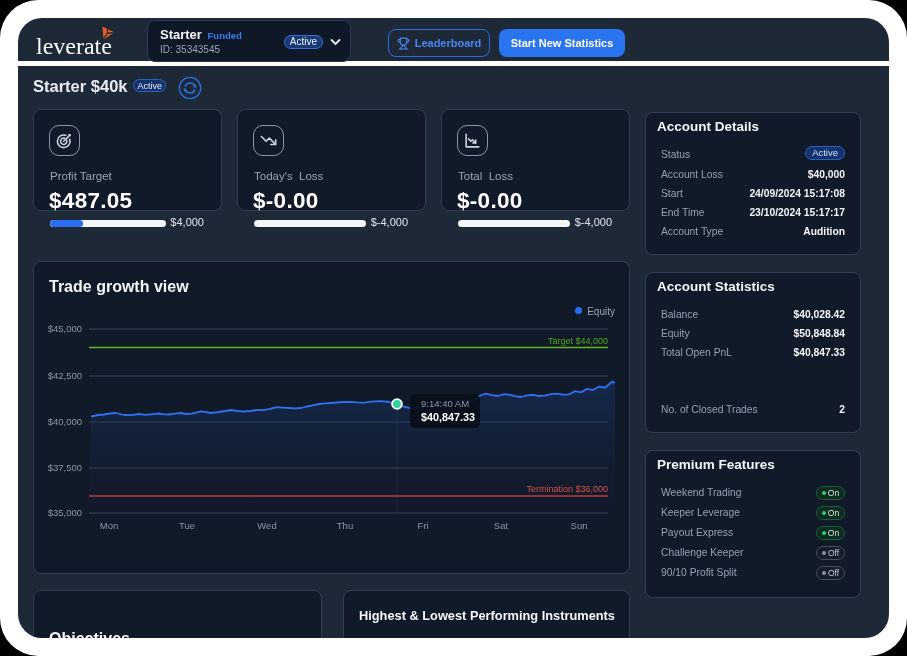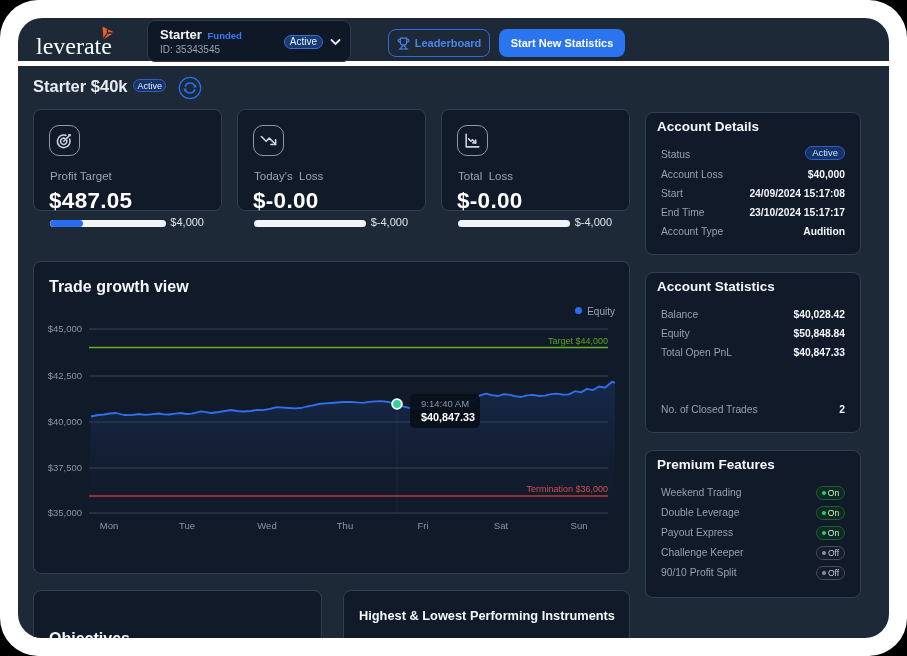--- a/index.html
+++ b/index.html
@@ -246,21 +246,21 @@
         </div>
   </div>
 
   <div class="card" style="left:627px; top:432px; width:216px; height:148px;">
     <div class="side-title">Premium Features</div>
     <div class="row" style="top:36px;">
           <span class="lab">Weekend Trading</span>
           <span class="feat-pill feat-on"><span class="dot" style="background:#2ece7f;"></span>On</span>
         </div>
     <div class="row" style="top:56px;">
-          <span class="lab">Double Leverage</span>
+          <span class="lab">Keeper Leverage</span>
           <span class="feat-pill feat-on"><span class="dot" style="background:#2ece7f;"></span>On</span>
         </div>
     <div class="row" style="top:76px;">
           <span class="lab">Payout Express</span>
           <span class="feat-pill feat-on"><span class="dot" style="background:#2ece7f;"></span>On</span>
         </div>
     <div class="row" style="top:96px;">
           <span class="lab">Challenge Keeper</span>
           <span class="feat-pill feat-off"><span class="dot" style="background:#8a93a2;"></span>Off</span>
         </div>

